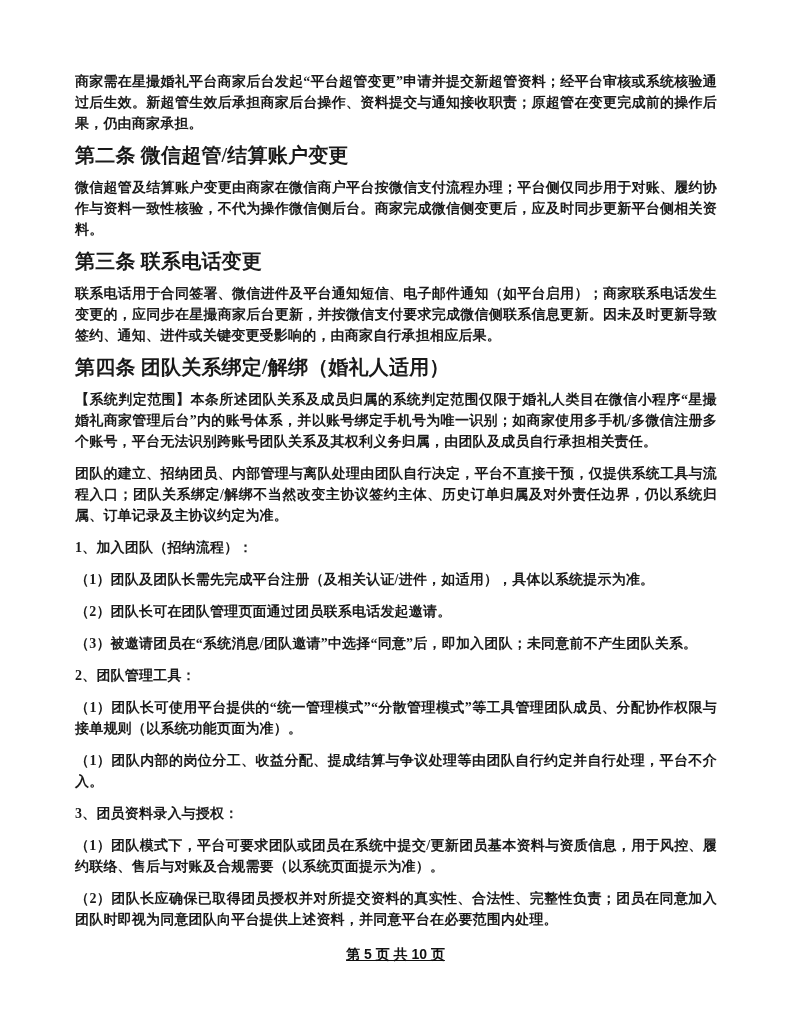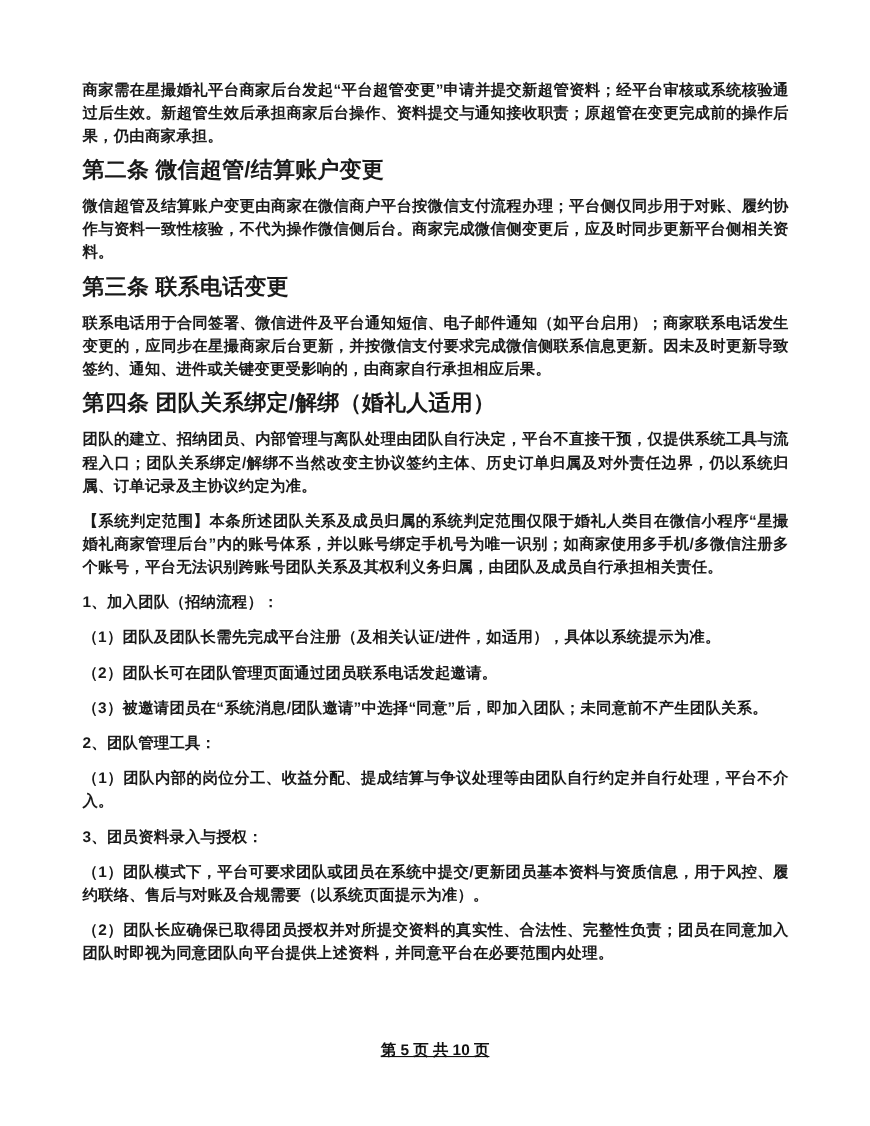--- a/index.html
+++ b/index.html
@@ -23,20 +23,21 @@
     width: 642px;
   }
   .block {
     font-size: 14px;
     line-height: 21px;
     font-weight: 600;
     margin: 0 0 11px 0;
     text-align: justify;
     letter-spacing: 0.2px;
     color: #1a1a1a;
+    font-family: Liberation Serif, serif;
   }
   .heading {
     font-size: 20px;
     line-height: 21px;
     font-weight: 700;
     margin: 4px 0 11px 0;
   }
   .footer {
     position: absolute;
     left: 0;
@@ -53,26 +54,27 @@
 <body>
 
 <div class="page">
   <div class="content" id="doc-body">
       <p class="block">商家需在星撮婚礼平台商家后台发起“平台超管变更”申请并提交新超管资料；经平台审核或系统核验通过后生效。新超管生效后承担商家后台操作、资料提交与通知接收职责；原超管在变更完成前的操作后果，仍由商家承担。</p>
       <h2 class="block heading">第二条 微信超管/结算账户变更</h2>
       <p class="block">微信超管及结算账户变更由商家在微信商户平台按微信支付流程办理；平台侧仅同步用于对账、履约协作与资料一致性核验，不代为操作微信侧后台。商家完成微信侧变更后，应及时同步更新平台侧相关资料。</p>
       <h2 class="block heading">第三条 联系电话变更</h2>
       <p class="block">联系电话用于合同签署、微信进件及平台通知短信、电子邮件通知（如平台启用）；商家联系电话发生变更的，应同步在星撮商家后台更新，并按微信支付要求完成微信侧联系信息更新。因未及时更新导致签约、通知、进件或关键变更受影响的，由商家自行承担相应后果。</p>
       <h2 class="block heading">第四条 团队关系绑定/解绑（婚礼人适用）</h2>
+      <p class="block">【系统判定范围】本条所述团队关系及成员归属的系统判定范围仅限于婚礼人类目在微信小程序“星撮婚礼商家管理后台”内的账号体系，并以账号绑定手机号为唯一识别；如商家使用多手机/多微信注册多个账号，平台无法识别跨账号团队关系及其权利义务归属，由团队及成员自行承担相关责任。</p>
       <p class="block">团队的建立、招纳团员、内部管理与离队处理由团队自行决定，平台不直接干预，仅提供系统工具与流程入口；团队关系绑定/解绑不当然改变主协议签约主体、历史订单归属及对外责任边界，仍以系统归属、订单记录及主协议约定为准。</p>
-      <p class="block">【系统判定范围】本条所述团队关系及成员归属的系统判定范围仅限于婚礼人类目在微信小程序“星撮婚礼商家管理后台”内的账号体系，并以账号绑定手机号为唯一识别；如商家使用多手机/多微信注册多个账号，平台无法识别跨账号团队关系及其权利义务归属，由团队及成员自行承担相关责任。</p>
       <p class="block">1、加入团队（招纳流程）：</p>
       <p class="block">（1）团队及团队长需先完成平台注册（及相关认证/进件，如适用），具体以系统提示为准。</p>
       <p class="block">（2）团队长可在团队管理页面通过团员联系电话发起邀请。</p>
       <p class="block">（3）被邀请团员在“系统消息/团队邀请”中选择“同意”后，即加入团队；未同意前不产生团队关系。</p>
       <p class="block">2、团队管理工具：</p>
+      <p class="block">（1）团队长可使用平台提供的“统一管理模式”“分散管理模式”等工具管理团队成员、分配协作权限与接单规则（以系统功能页面为准）。</p>
       <p class="block">（1）团队内部的岗位分工、收益分配、提成结算与争议处理等由团队自行约定并自行处理，平台不介入。</p>
       <p class="block">3、团员资料录入与授权：</p>
       <p class="block">（1）团队模式下，平台可要求团队或团员在系统中提交/更新团员基本资料与资质信息，用于风控、履约联络、售后与对账及合规需要（以系统页面提示为准）。</p>
       <p class="block">（2）团队长应确保已取得团员授权并对所提交资料的真实性、合法性、完整性负责；团员在同意加入团队时即视为同意团队向平台提供上述资料，并同意平台在必要范围内处理。</p>
     </div>
   <div class="footer">第 5 页 共 10 页</div>
 </div>
 
 </body></html>

